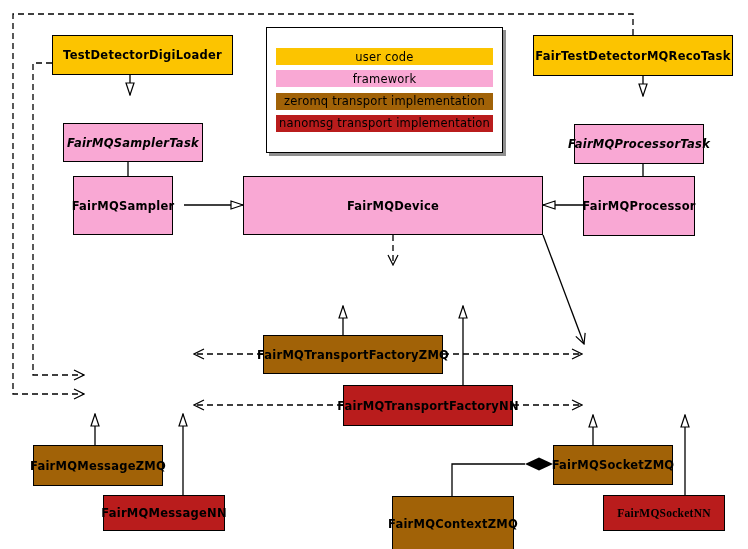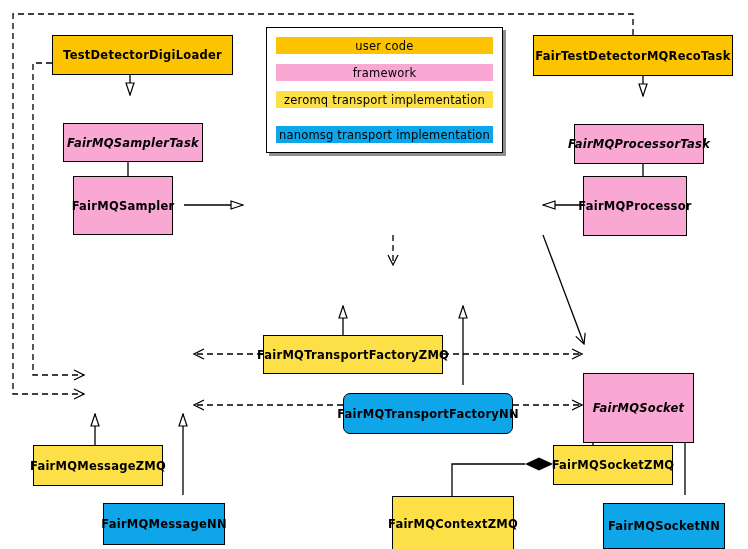--- a/index.html
+++ b/index.html
@@ -9,26 +9,26 @@
   }
   svg.wires{position:absolute;left:0;top:0;width:748px;height:549px;}
   .node{
     position:absolute;box-sizing:border-box;border:1.4px solid #000;
     display:flex;align-items:center;justify-content:center;text-align:center;
     font-weight:bold;font-size:11.5px;letter-spacing:.25px;color:#000;white-space:nowrap;
   }
   .node.abstract{font-style:italic;margin-top:28px;}
   .c-user{background:#fcc400;}
   .c-fw{background:#f9a8d4;}
-  .c-zmq{background:#fde047;}
-  .c-nn{background:#0ea5e9;margin-top:8px;}
+  .c-zmq{background:#a16207;}
+  .c-nn{background:#b91c1c;}
   .legend{
     position:absolute;left:266px;top:27px;width:237px;height:126px;box-sizing:border-box;
     background:#fff;border:1.6px solid #000;box-shadow:3px 3px 0 #8f8f8f;
-    display:flex;flex-direction:column;justify-content:space-between;padding:9px 9px;
+    display:flex;flex-direction:column;justify-content:space-between;padding:20px 9px;
   }
   .legend .chip{
     height:17px;display:flex;align-items:center;justify-content:center;
     font-size:11.5px;font-weight:normal;color:#000;letter-spacing:.2px;
   }
 </style>
 </head>
 <body>
 
 <div class="stage">
@@ -88,34 +88,34 @@
   <div class="node c-user" style="left:52px;top:35px;width:181px;height:40px;">TestDetectorDigiLoader</div>
 
   <div class="node c-user" style="left:533px;top:35px;width:200px;height:41px;">FairTestDetectorMQRecoTask</div>
 
   <div class="node c-fw abstract" style="left:63px;top:95px;width:140px;height:39px;">FairMQSamplerTask</div>
 
   <div class="node c-fw abstract" style="left:574px;top:96px;width:130px;height:40px;">FairMQProcessorTask</div>
 
   <div class="node c-fw" style="left:73px;top:176px;width:100px;height:59px;">FairMQSampler</div>
 
+  <div class="node c-fw" style="left:243px;top:176px;width:300px;height:59px;">FairMQDevice</div>
 
-  <div class="node c-fw" style="left:583px;top:176px;width:104px;height:60px;">FairMQProcessor</div>
+  <div class="node c-fw" style="left:583px;top:176px;width:112px;height:60px;">FairMQProcessor</div>
 
 
   <div class="node c-zmq" style="left:263px;top:335px;width:180px;height:39px;">FairMQTransportFactoryZMQ</div>
 
-  <div class="node c-nn" style="left:343px;top:385px;width:170px;height:41px;border-radius:7px;">FairMQTransportFactoryNN</div>
+  <div class="node c-nn" style="left:343px;top:385px;width:170px;height:41px;">FairMQTransportFactoryNN</div>
 
 
-  <div class="node c-fw abstract" style="left:583px;top:345px;width:111px;height:70px;">FairMQSocket</div>
 
   <div class="node c-zmq" style="left:33px;top:445px;width:130px;height:41px;">FairMQMessageZMQ</div>
 
-  <div class="node c-nn" style="left:103px;top:495px;width:122px;height:42px;">FairMQMessageNN</div>
+  <div class="node c-nn" style="left:103px;top:495px;width:122px;height:36px;">FairMQMessageNN</div>
 
   <div class="node c-zmq" style="left:392px;top:496px;width:122px;height:56px;">FairMQContextZMQ</div>
 
   <div class="node c-zmq" style="left:553px;top:445px;width:120px;height:40px;text-align:right;">FairMQSocketZMQ</div>
 
-  <div class="node c-nn" style="left:603px;top:495px;width:122px;height:46px;">FairMQSocketNN</div>
+  <div class="node c-nn" style="left:603px;top:495px;width:122px;height:36px;font-family:Liberation Serif, serif;">FairMQSocketNN</div>
 
 </div>
 
 </body></html>

